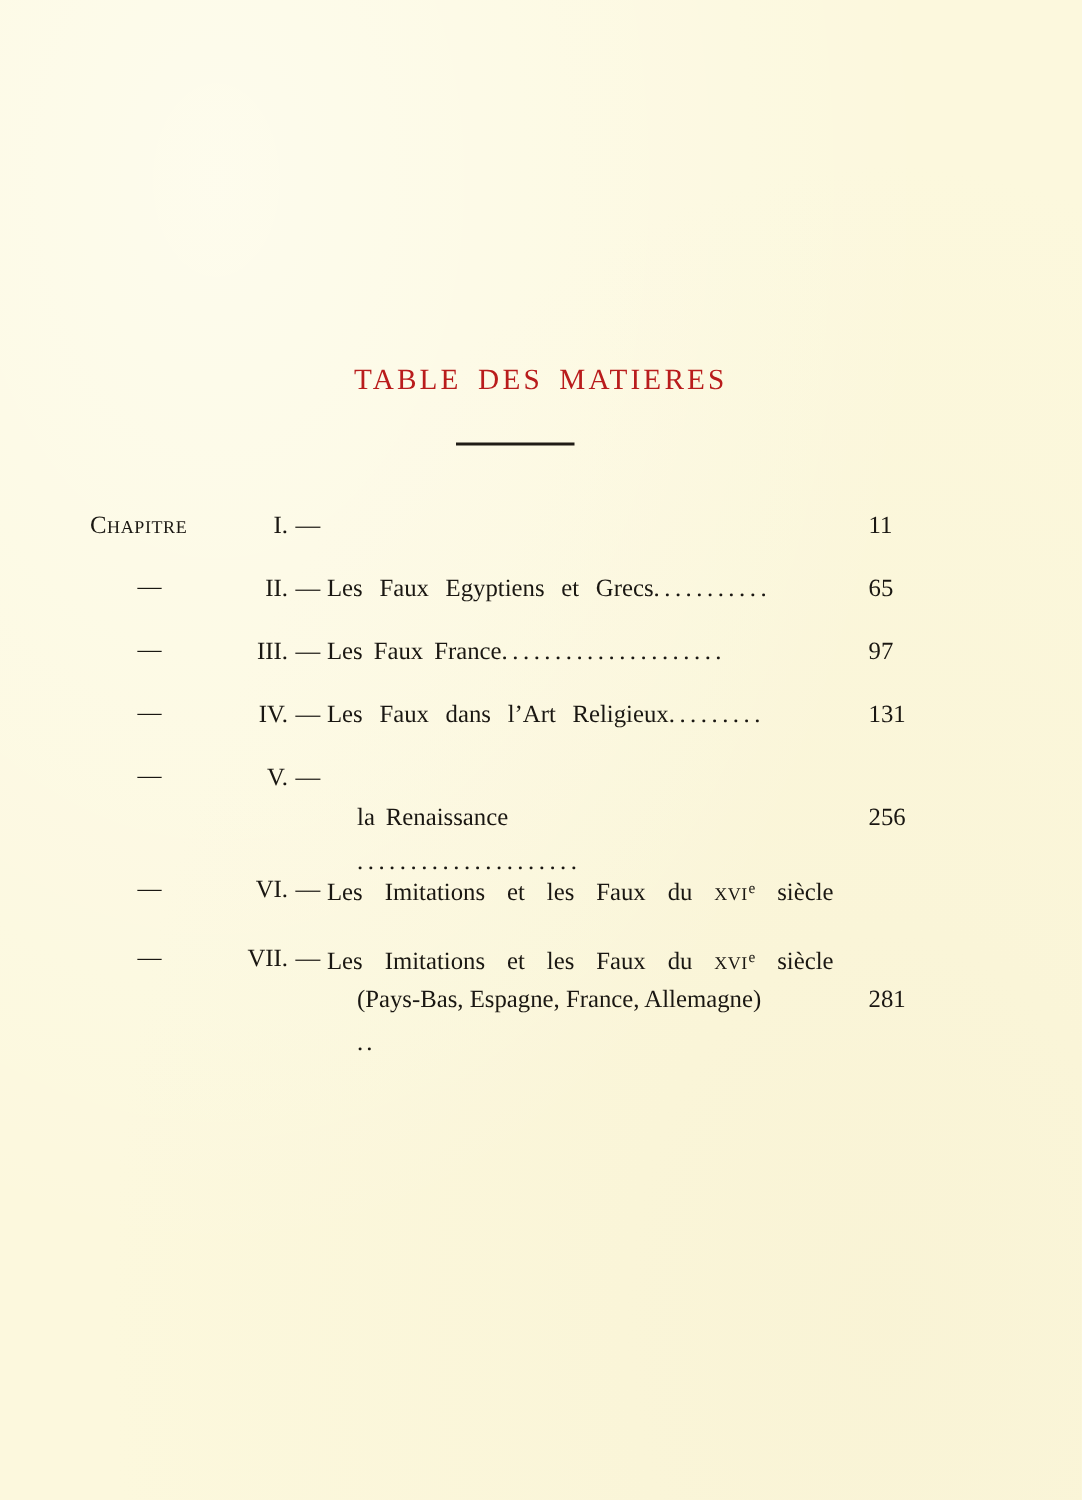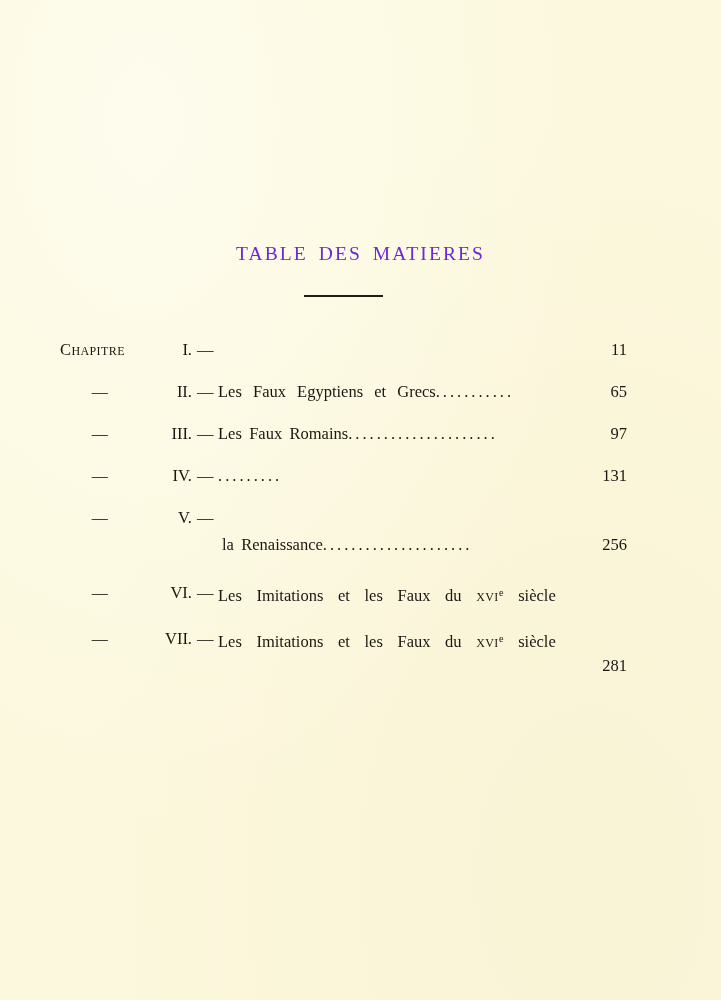--- a/index.html
+++ b/index.html
@@ -33,21 +33,21 @@
 
   .toc-title {
     position: absolute;
     left: 0;
     right: 0;
     top: 243px;
     text-align: center;
     font-size: 19.5px;
     letter-spacing: 2.1px;
     word-spacing: 4px;
-    color: #6d28d9;
+    color: #b91c1c;
   }
 
   .title-rule {
     position: absolute;
     left: 304px;
     top: 295px;
     width: 79px;
     height: 2px;
     background: #201c16;
   }
@@ -120,21 +120,22 @@
   
   .title-area {
     position: absolute;
     left: 218px;
     right: 94px;
     font-size: 16.5px;
     display: flex;
     align-items: baseline;
   }
   .title-area.indent {
-    left: 222px;
+    left: 238px;
+    flex-direction: column;
   }
   .title-text {
     white-space: nowrap;
   }
   .title-text.spread {
     word-spacing: 3.2px;
   }
   .title-text.spread-wide {
     word-spacing: 7px;
   }
@@ -159,21 +160,21 @@
     letter-spacing: 2px;
   }
   .leader-spacer {
     flex: 1;
   }
 
   .page-col {
     position: absolute;
     right: 94px;
     width: 48px;
-    text-align: right;
+    text-align: left;
     font-size: 16.5px;
   }
 
   sup.ord {
     font-size: 0.62em;
     vertical-align: 0.52em;
     margin-left: 0.5px;
   }
   .sc {
     font-variant: small-caps;
@@ -215,33 +216,34 @@
         <span class="page-col">65</span>
       </div>
     </div>
 
     <div class="entry">
       <div class="line">
         <span class="label-col dash">—</span>
         <span class="num-col">III.</span>
         <span class="sep">—</span>
         <span class="title-area">
-          <span class="title-text spread">Les Faux Romains</span>
+          <span class="title-text spread">Les Faux France</span>
           <span class="leader">.....................</span>
         </span>
         <span class="page-col">97</span>
       </div>
     </div>
 
     <div class="entry">
       <div class="line">
         <span class="label-col dash">—</span>
         <span class="num-col">IV.</span>
         <span class="sep">—</span>
         <span class="title-area">
+          <span class="title-text spread-wide">Les Faux dans l’Art Religieux</span>
           <span class="leader">.........</span>
         </span>
         <span class="page-col">131</span>
       </div>
     </div>
 
     <div class="entry wrapped">
       <div class="line">
         <span class="label-col dash">—</span>
         <span class="num-col">V.</span>
@@ -270,18 +272,23 @@
     <div class="entry wrapped">
       <div class="line">
         <span class="label-col dash">—</span>
         <span class="num-col">VII.</span>
         <span class="sep">—</span>
         <span class="title-area">
           <span class="title-text spread-xwide"><span>Les Imitations et les Faux du </span><span class="sc">xvi</span><sup class="ord">e</sup><span> siècle</span></span>
         </span>
       </div>
       <div class="line second">
+        <span class="title-area indent">
+          <span class="leader-spacer"></span>
+          <span class="title-text">(Pays-Bas, Espagne, France, Allemagne)</span>
+          <span class="leader short-dots">..</span>
+        </span>
         <span class="page-col">281</span>
       </div>
     </div>
 
   </div>
 </div>
 
 </body></html>

